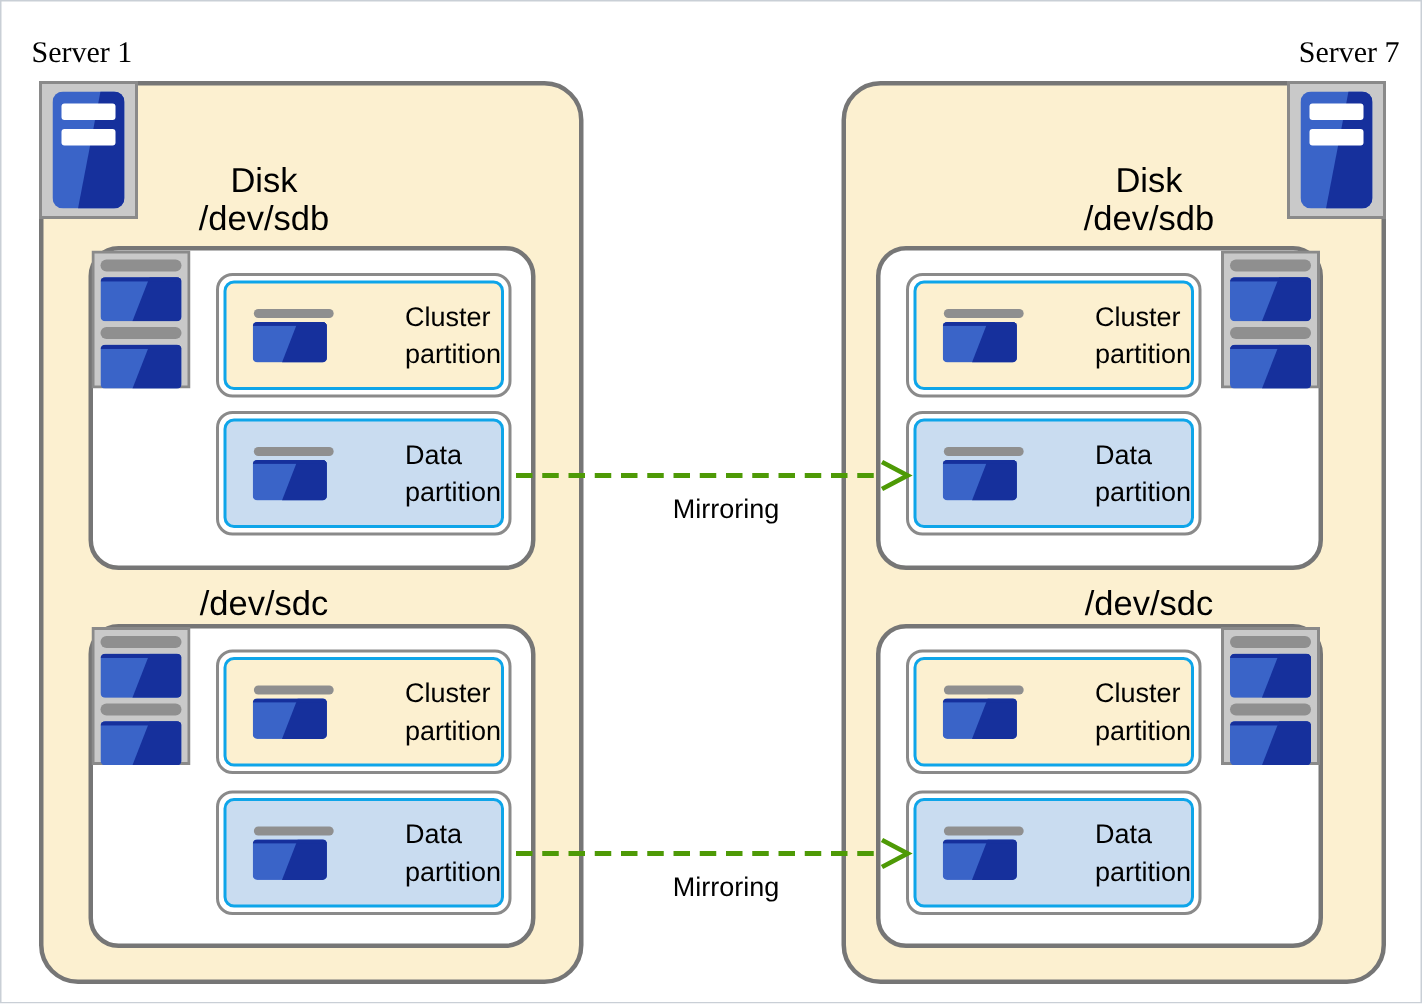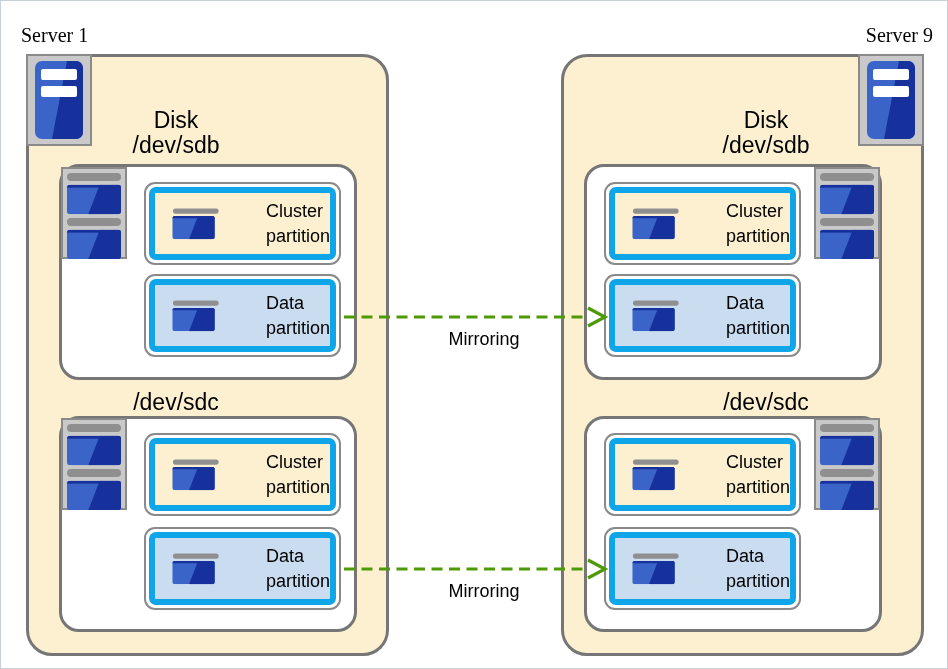--- a/index.html
+++ b/index.html
@@ -17,21 +17,21 @@
     position:absolute; width:298px; height:216px; box-sizing:border-box;
     background:#ffffff; border:3px solid #767676; border-radius:20px;
   }
   .disk-title { position:absolute; width:160px; text-align:center; font-size:23px; line-height:25px; }
   .partition {
     position:absolute; width:197px; height:83px; box-sizing:border-box;
     background:#ffffff; border:2px solid #8A8A8A; border-radius:11px; padding:3px;
   }
   .partition-inner {
     width:100%; height:100%; box-sizing:border-box;
-    border:6px solid #0ea5e9; border-radius:7px;
+    border:2px solid #0ea5e9; border-radius:7px;
     display:flex; align-items:center; padding-left:16px;gap:38px;
   }
   .partition-inner.cream { background:#FCF0D0; }
   .partition-inner.blue  { background:#C9DCF0; }
   .part-label { margin-left:8px; font-size:18px; line-height:25px; }
   .icon-abs { position:absolute; }
   .arrow-label { position:absolute; width:284px; text-align:center; font-size:18px; }
 </style>
 </head>
 <body>
@@ -78,21 +78,21 @@
     <symbol id="sym-arrow" viewBox="0 0 268 24">
       <line x1="2" y1="12" x2="246" y2="12" stroke="#4E9A06" stroke-width="3.2" stroke-dasharray="11 6.5"></line>
       <polyline points="246,3 263,12 246,21" fill="none" stroke="#4E9A06" stroke-width="3.2"></polyline>
     </symbol>
   </defs>
 </svg>
 
 <div class="canvas">
 
   <div class="server-title" style="left:20px;top:23px">Server 1</div>
-  <div class="server-title" style="right:14px;top:23px">Server 9</div>
+  <div class="server-title" style="right:14px;top:23px">Server 7</div>
 
   <div class="server-box" style="left:25px;top:53px"></div>
   <div class="server-box" style="left:560px;top:53px"></div>
 
   <svg class="icon-abs" style="left:25px;top:53px" width="66" height="92">
       <use href="#sym-server"></use>
     </svg>
   <svg class="icon-abs" style="left:857px;top:53px" width="66" height="92">
       <use href="#sym-server"></use>
     </svg>

